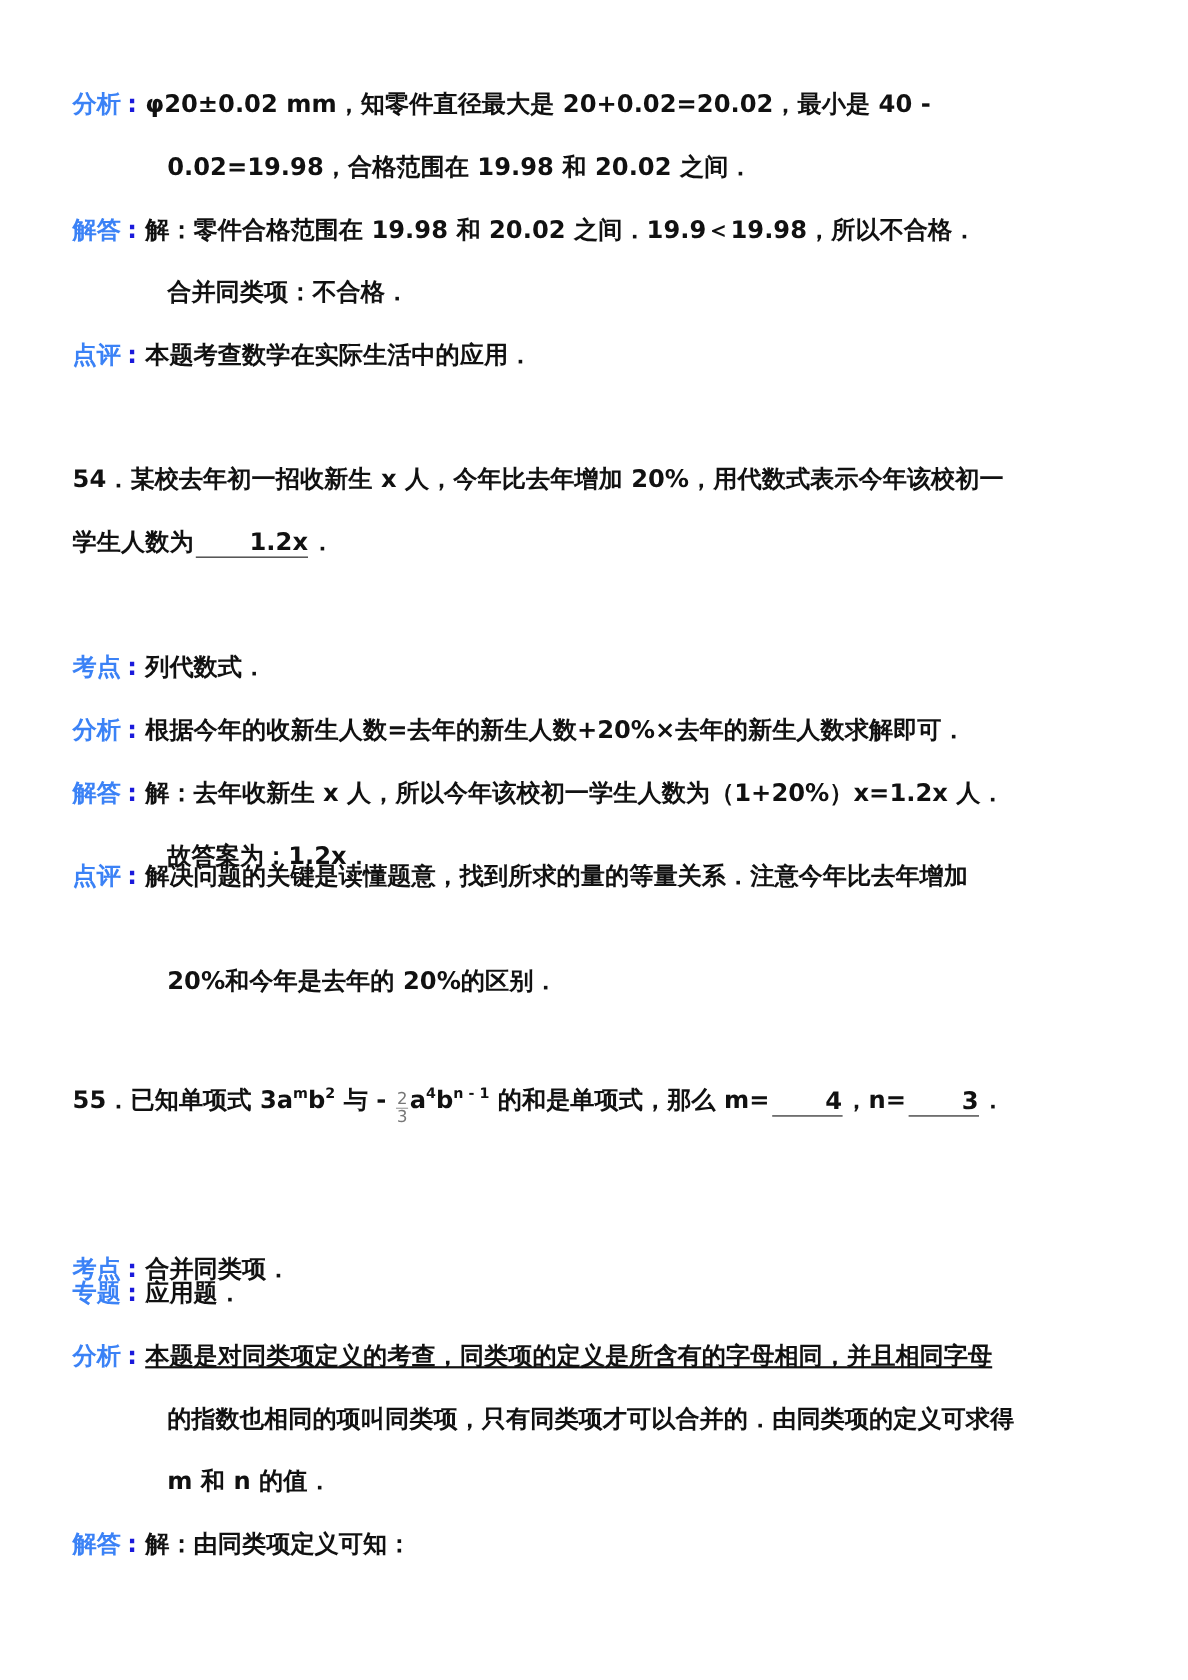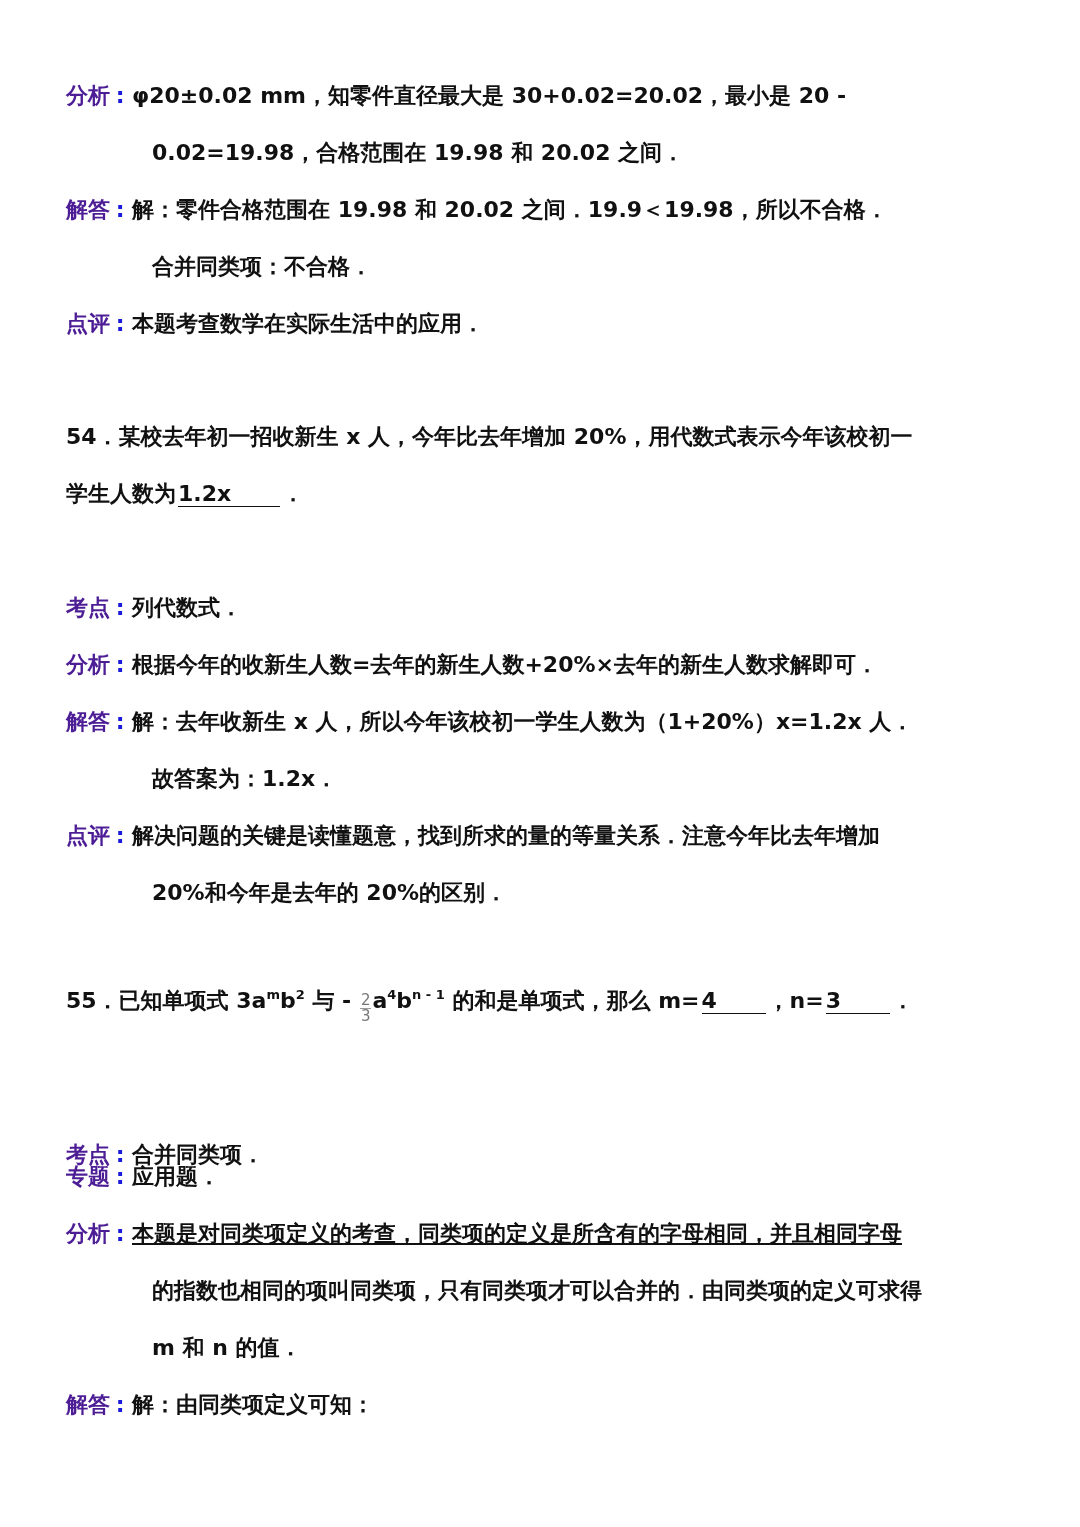--- a/index.html
+++ b/index.html
@@ -24,26 +24,26 @@
       line-height: 30px;
       letter-spacing: 0px;
     }
     .indent { left: 132px; margin-left: 20px; }
     .label {
       color: #1a1adb;
       font-weight: bold;
       display: inline-block;
       width: 66px;
     }
-    .label-text { color: #4c1d95; }
+    .label-text { color: #3b82f6; }
     .colon { color: #1a1adb; margin-left: -2px; }
     .blank {
       display: inline-block;
       border-bottom: 1.5px solid #111;
-      text-align: left;
+      text-align: right;
       line-height: 24px;
       margin: 0 2px;
     }
     sup {
       font-size: 13px;
       vertical-align: 9px;
       line-height: 0;
     }
     .frac {
       display: inline-flex;
@@ -57,21 +57,21 @@
       margin: 0 1px;
       position: relative;
       top: 6px;
     }
     .frac .num { border-bottom: 1px solid #999; padding: 0 1px; }
   </style>
 </head>
 <body>
 
 <div class="line" style="top:81px;">
-  <span class="label"><span class="label-text">分析</span> <span class="colon">:</span></span><span>φ20±0.02 mm，知零件直径最大是 30+0.02=20.02，最小是 20 -</span>
+  <span class="label"><span class="label-text">分析</span> <span class="colon">:</span></span><span>φ20±0.02 mm，知零件直径最大是 20+0.02=20.02，最小是 40 -</span>
 </div>
 <div class="line indent" style="top:138px;">0.02=19.98，合格范围在 19.98 和 20.02 之间．</div>
 
 <div class="line" style="top:195px;">
   <span class="label"><span class="label-text">解答</span> <span class="colon">:</span></span><span>解：零件合格范围在 19.98 和 20.02 之间．19.9＜19.98，所以不合格．</span>
 </div>
 <div class="line indent" style="top:252px;">合并同类项：不合格．</div>
 
 <div class="line" style="top:309px;">
   <span class="label"><span class="label-text">点评</span> <span class="colon">:</span></span><span>本题考查数学在实际生活中的应用．</span>
@@ -85,21 +85,21 @@
 <div class="line" style="top:593px;">
   <span class="label"><span class="label-text">考点</span> <span class="colon">:</span></span><span>列代数式．</span>
 </div>
 <div class="line" style="top:650px;">
   <span class="label"><span class="label-text">分析</span> <span class="colon">:</span></span><span>根据今年的收新生人数=去年的新生人数+20%×去年的新生人数求解即可．</span>
 </div>
 <div class="line" style="top:707px;">
   <span class="label"><span class="label-text">解答</span> <span class="colon">:</span></span><span>解：去年收新生 x 人，所以今年该校初一学生人数为（1+20%）x=1.2x 人．</span>
 </div>
 <div class="line indent" style="top:764px;">故答案为：1.2x．</div>
-<div class="line" style="top:821px;">
+<div class="line" style="top:783px;">
   <span class="label"><span class="label-text">点评</span> <span class="colon">:</span></span><span>解决问题的关键是读懂题意，找到所求的量的等量关系．注意今年比去年增加</span>
 </div>
 <div class="line indent" style="top:878px;">20%和今年是去年的 20%的区别．</div>
 
 <div class="line" style="top:986px;">
   <span>55．已知单项式 3a</span><sup>m</sup><span>b</span><sup>2</sup><span> 与 - </span><span class="frac">
       <span class="num">2</span>
       <span class="den">3</span>
     </span><span>a</span><sup>4</sup><span>b</span><sup>n - 1</sup><span> 的和是单项式，那么 m=</span><span class="blank" style="width:64px;">4</span><span>，n=</span><span class="blank" style="width:64px;">3</span><span>．</span>
 </div>

